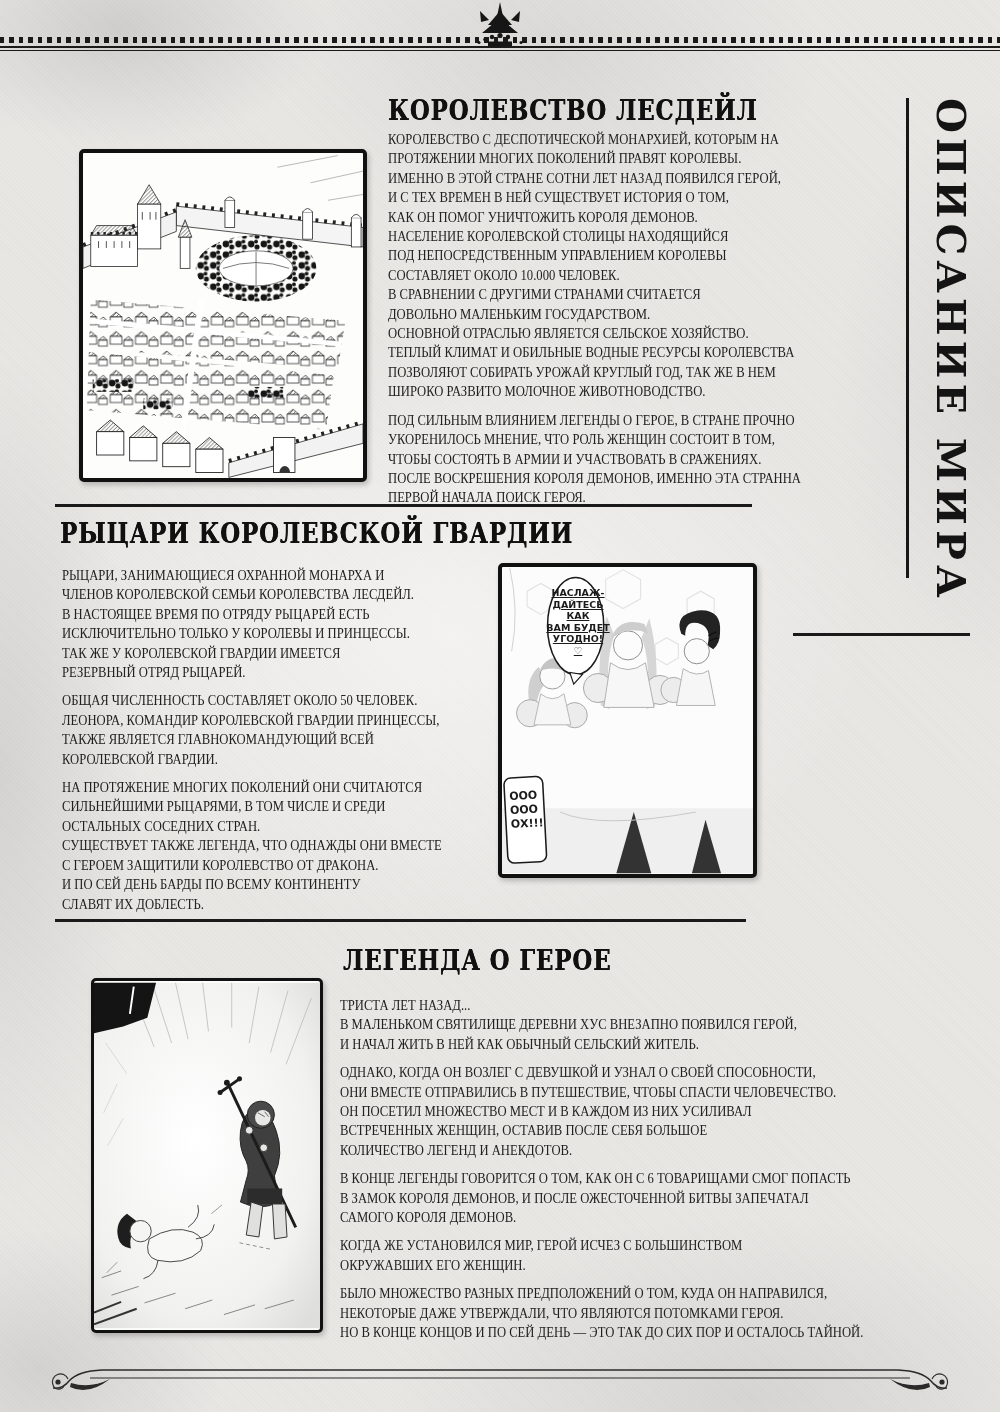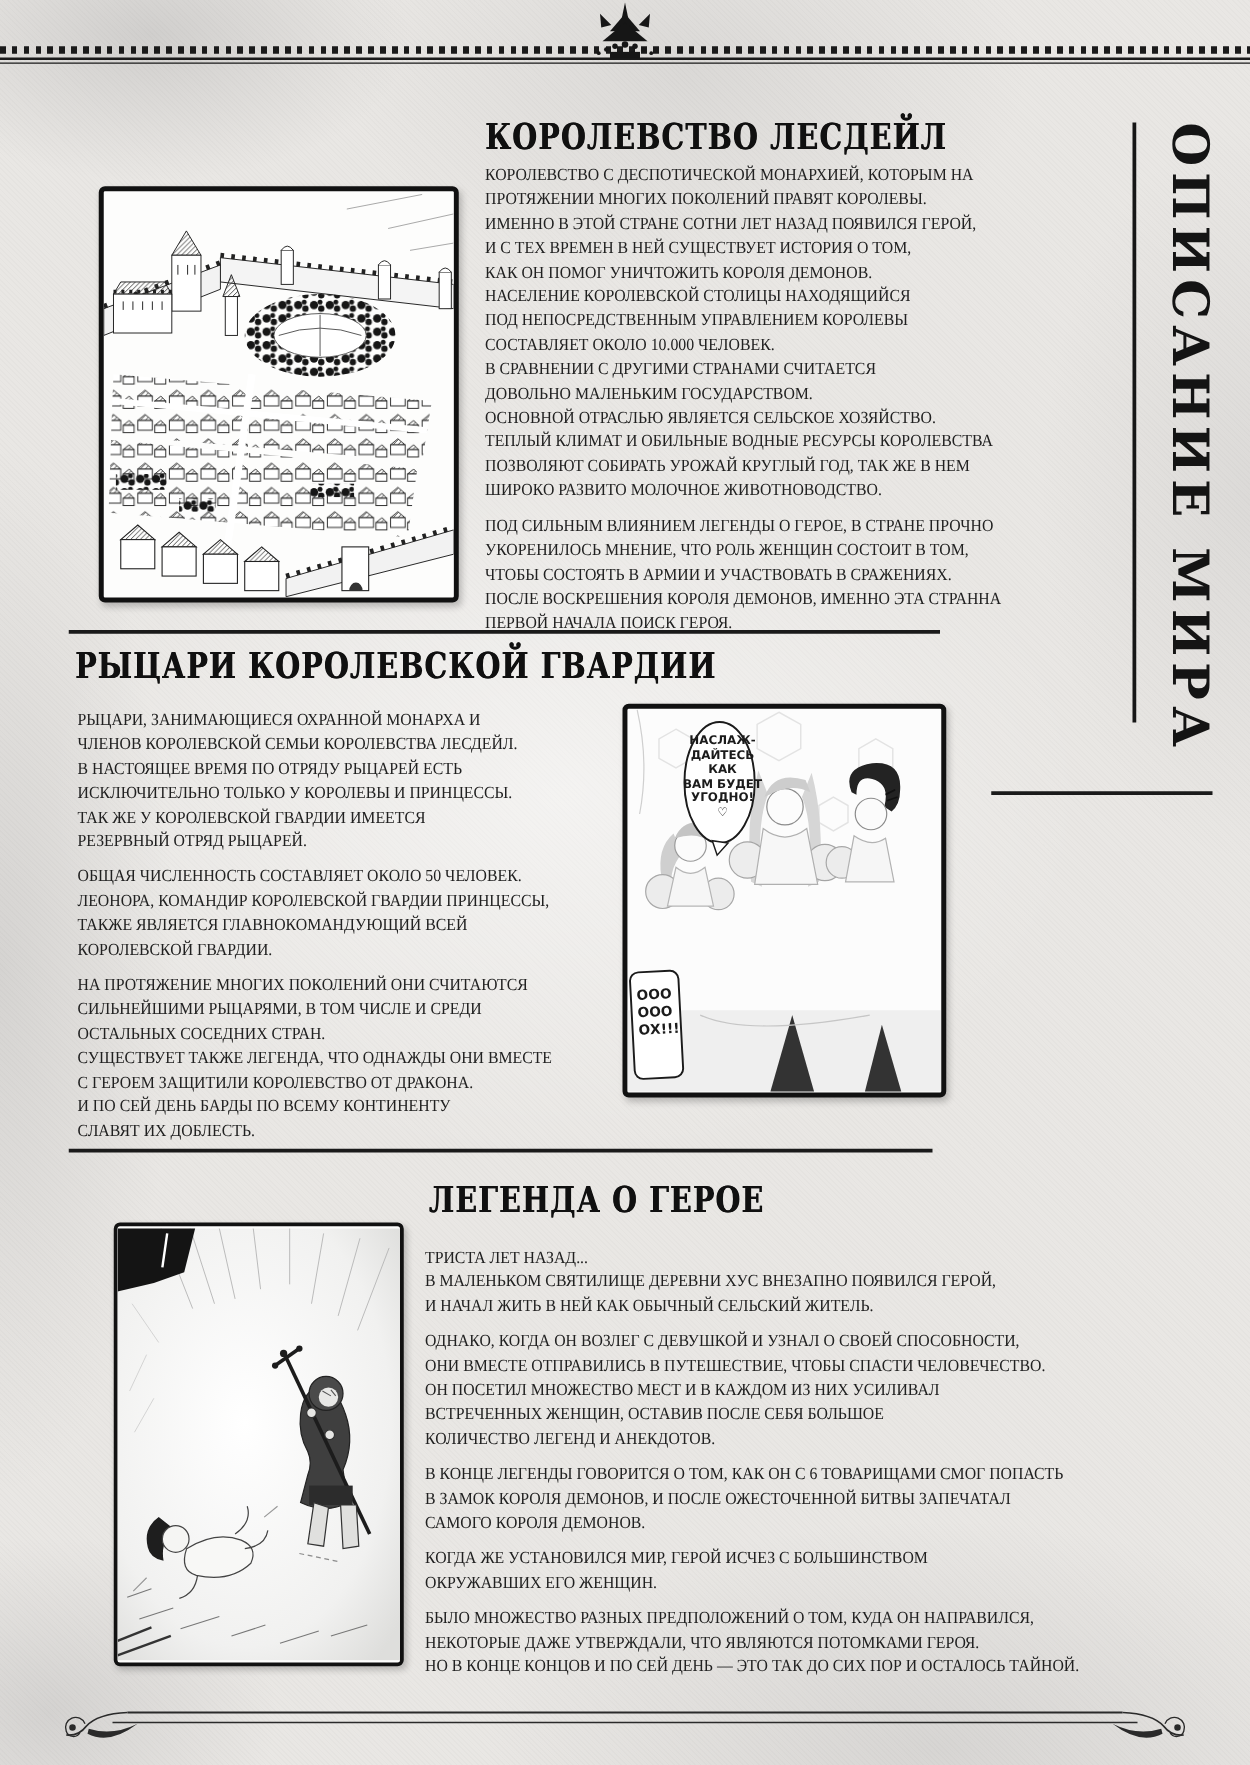--- a/index.html
+++ b/index.html
@@ -58,21 +58,21 @@
     overflow:hidden;box-shadow:2px 3px 5px rgba(40,40,40,.25);}
   .panel-castle{left:79px;top:149px;width:280px;height:325px;}
   .panel-knights{left:498px;top:563px;width:251px;height:307px;}
   .panel-hero{left:91px;top:978px;width:226px;height:349px;border-width:3.5px;}
   .panel svg{display:block;}
   
   .bubble-text{
     position:absolute;left:44px;top:20px;width:64px;
     font-family:"DejaVu Sans","Liberation Sans",sans-serif;
     font-size:9.5px;line-height:11.5px;font-weight:700;color:#1b1b1b;
-    text-align:center;white-space:pre-line;
+    text-align:center;white-space:pre-line;text-decoration:underline;
   }
   .sfx-text{
     position:absolute;left:8px;top:222px;width:34px;
     font-family:"DejaVu Sans","Liberation Sans",sans-serif;
     font-size:11px;line-height:14px;font-weight:700;color:#1b1b1b;
     white-space:pre-line;transform:rotate(-3deg);
   }
   
   .divider{position:absolute;height:2.6px;background:#1a1a1a;}
   .div-1{left:55px;top:504px;width:697px;}

